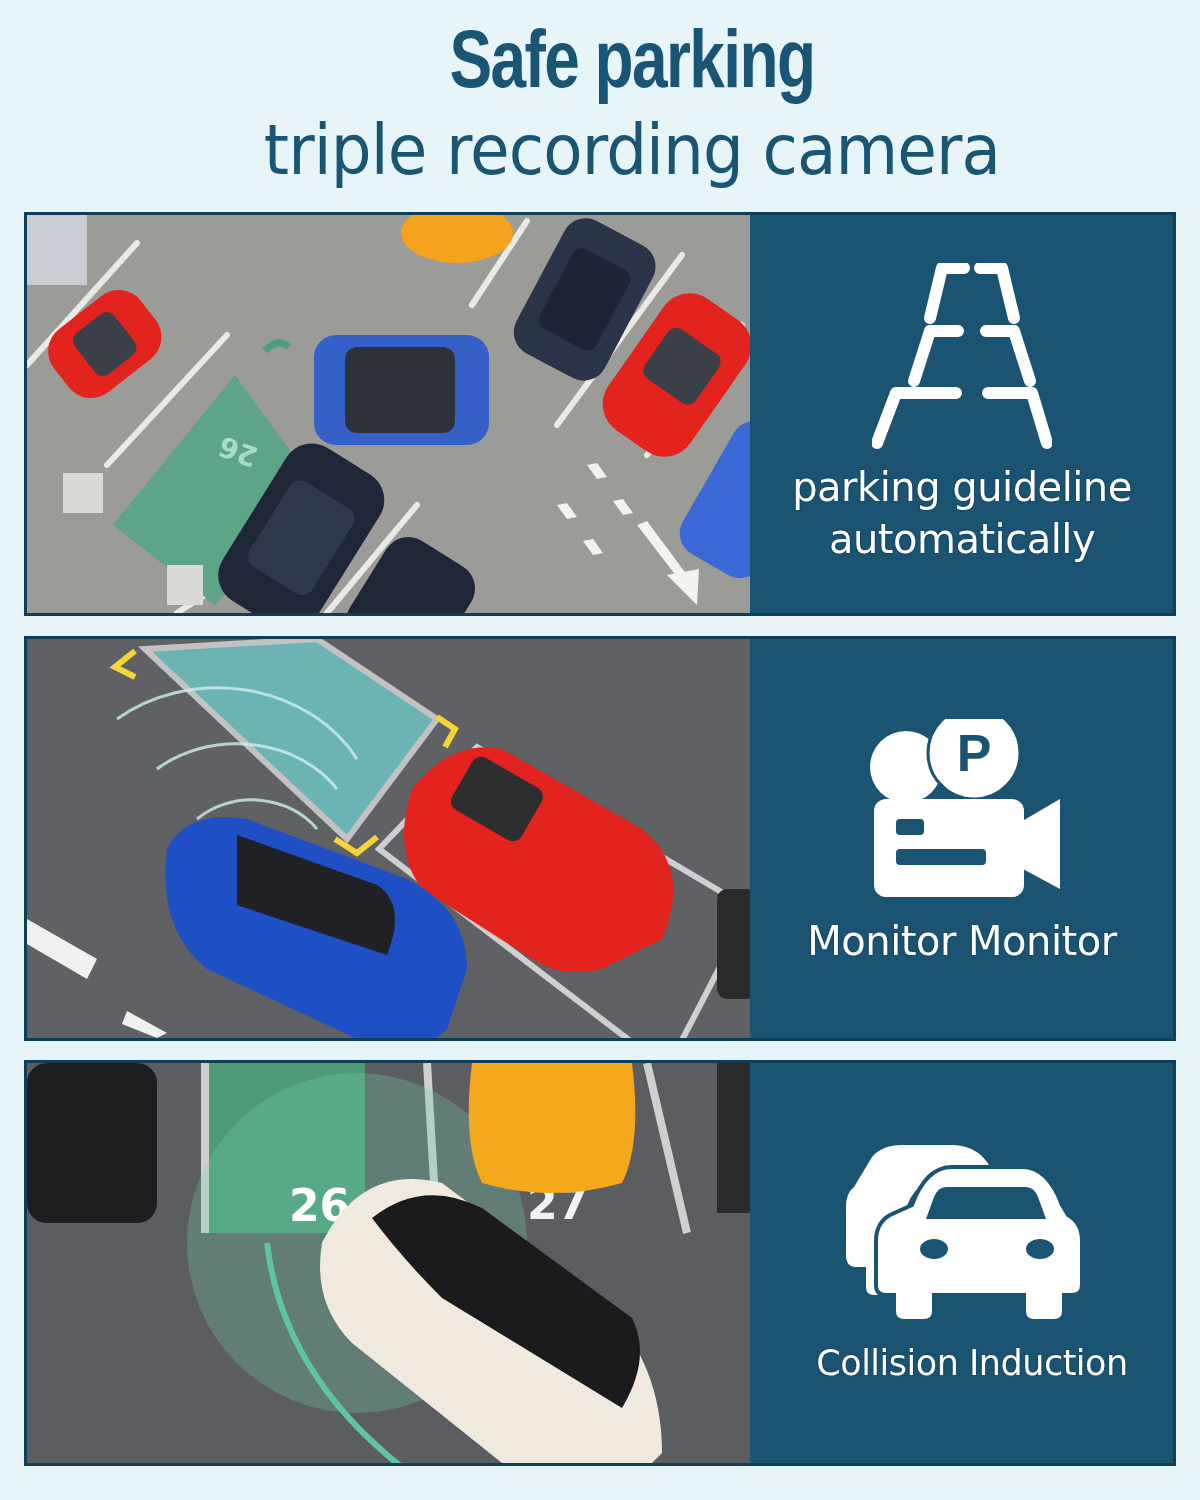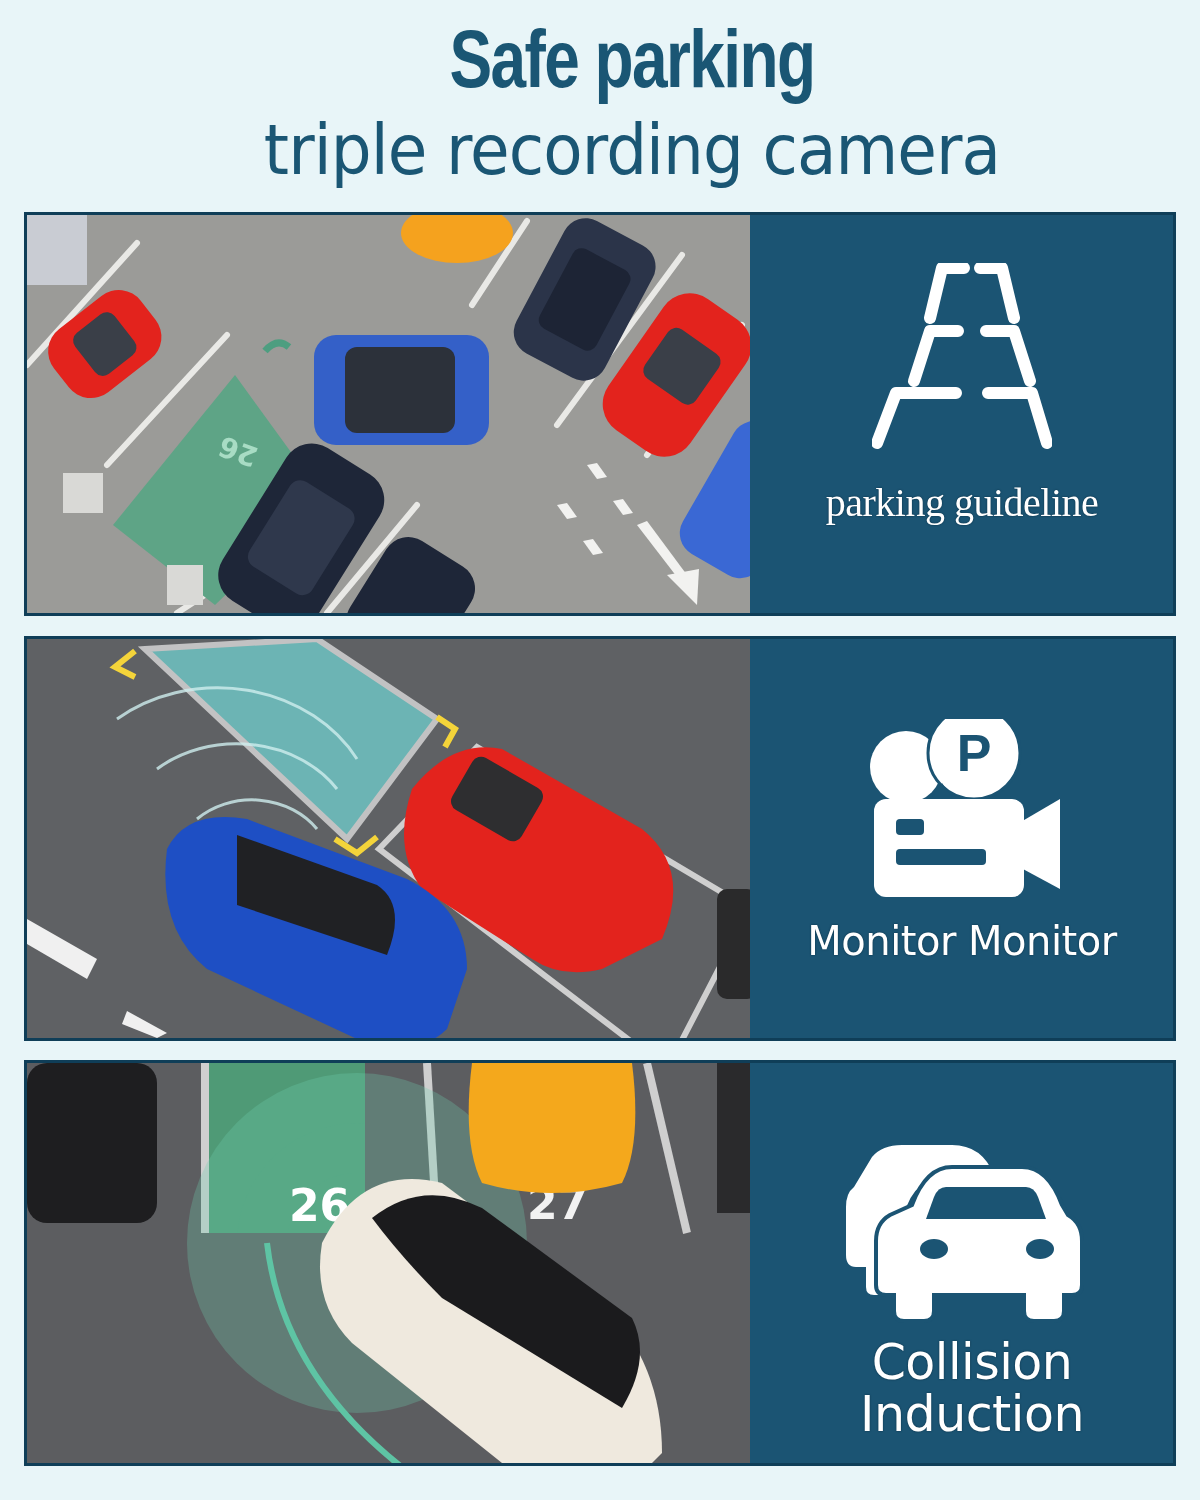--- a/index.html
+++ b/index.html
@@ -48,25 +48,25 @@
   .feature .icon { position: absolute; left: 50%; transform: translateX(-50%); }
   .caption {
     position: absolute; left: 0; right: 0;
     color: #ffffff; text-align: center;
     font-family: "DejaVu Sans", sans-serif;
     font-size: 40px; line-height: 52px;
     letter-spacing: -0.5px;
     text-shadow: 0 0 2px #0b2c40;
   }
   .panel-1 .icon { top: 48px; width: 180px; height: 190px; }
-  .panel-1 .caption { top: 262px; font-family: Liberation Serif, serif; }
+  .panel-1 .caption { top: 246px; }
   .panel-2 .icon { top: 80px; width: 200px; height: 190px; }
   .panel-2 .caption { top: 276px; }
   .panel-3 .icon { top: 82px; width: 260px; height: 180px; }
-  .panel-3 .caption { top: 274px; font-size: 49px; padding-left: 20px; }
+  .panel-3 .caption { top: 274px; font-size: 35px; padding-left: 20px; }
 </style>
 </head>
 <body>
 
 <div class="title-wrap">
   <div class="title-1">Safe parking</div>
   <div class="title-2">triple recording camera</div>
 </div>
 
 <div class="panel panel-1">
@@ -141,20 +141,21 @@
         <path d="M58,55 L70,5 L92,5"></path>
         <path d="M108,5 L130,5 L142,55"></path>
         <path d="M42,118 L58,68 L86,68"></path>
         <path d="M114,68 L142,68 L158,118"></path>
         <path d="M5,180 L24,130 L84,130"></path>
         <path d="M116,130 L160,130 L175,180"></path>
       </g>
     </svg>
     <div class="caption">
       <div>parking guideline</div>
+      <div>automatically</div>
     </div>
   </div>
 </div>
 
 <div class="panel panel-2">
   <div class="scene">
     <svg viewBox="0 0 723 399" preserveAspectRatio="none">
       <rect width="723" height="399" fill="#5f6164"></rect>
 
       <polygon points="118,10 290,0 410,80 320,200" fill="#6fc3c2" opacity="0.85" stroke="#d4d4d4" stroke-width="6"></polygon>

